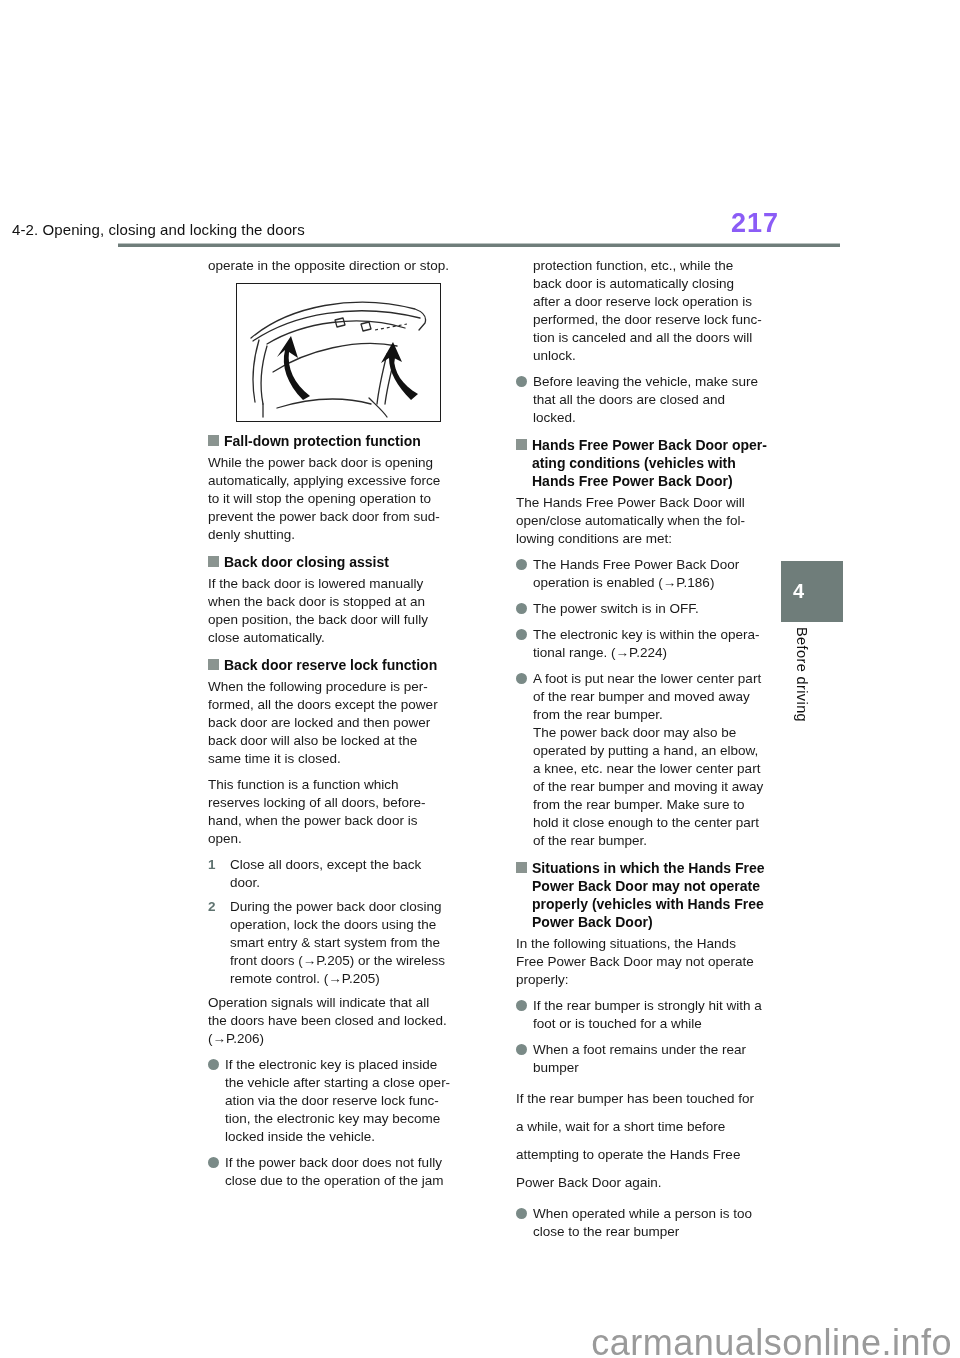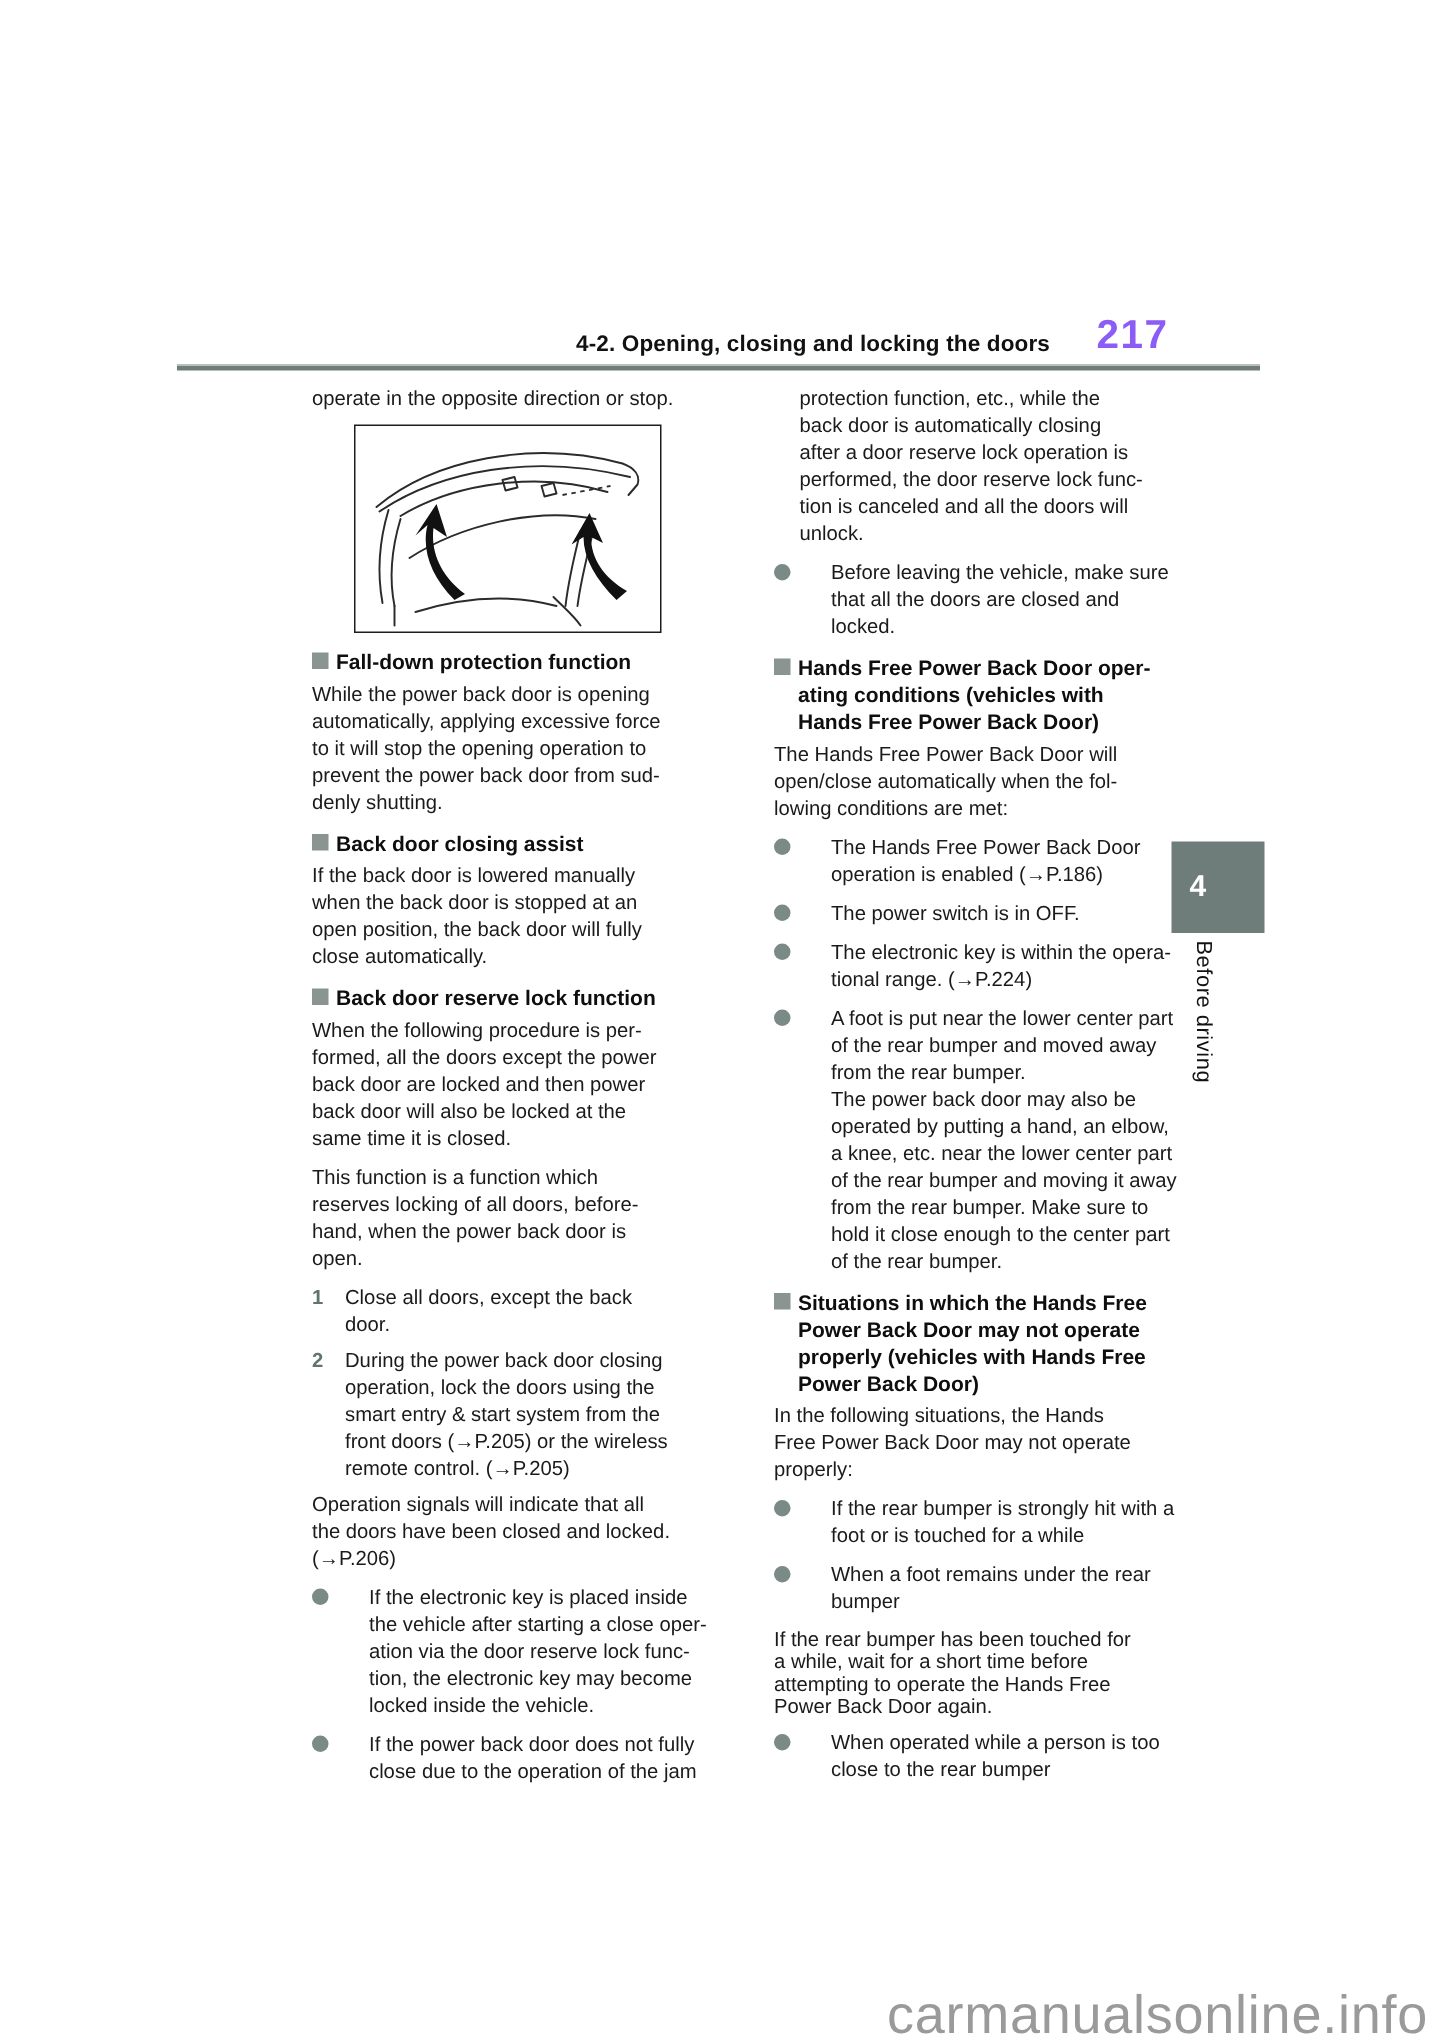--- a/index.html
+++ b/index.html
@@ -2,22 +2,22 @@
 <html><head>
 <meta charset="utf-8">
 <style>
   html,body{margin:0;padding:0;background:#ffffff;}
   .page{
     position:relative;width:960px;height:1358px;background:#ffffff;overflow:hidden;
     font-family:"Liberation Sans","DejaVu Sans",sans-serif;color:#1a1a1a;
   }
   
   .hdr-title{
-    position:absolute;top:221px;left:0;width:700px;text-align:right;
-    font-size:15px;font-weight:bold;color:#111;letter-spacing:0.1px;
+    position:absolute;top:221px;left:0;width:700px;text-align:left;
+    font-size:15px;font-weight:normal;color:#111;letter-spacing:0.1px;padding-left:12px;
   }
   .hdr-page{
     position:absolute;top:208px;left:731px;font-size:27px;font-weight:bold;color:#8b5cf6;
     letter-spacing:1px;
   }
   .hdr-rule{
     position:absolute;top:243px;left:118px;width:722px;height:3px;
     background:#6f7d7a;border-top:1px solid #b9c1bf;
   }
   
@@ -33,23 +33,23 @@
     background:#fff;
   }
   
   .h{display:flex;margin:9px 0 4px 0;}
   .sq{flex:0 0 11px;width:11px;height:11px;background:#8a9490;margin:3px 5px 0 0;}
   .ht{font-size:14px;font-weight:bold;line-height:18px;color:#0e0e0e;}
   
   .step{display:flex;margin:0 0 6px 0;}
   .num{flex:0 0 14px;font-weight:bold;color:#5f7370;margin-right:8px;}
   
-  .bullet{display:flex;margin:0 0 8px 0;gap:21px;}
+  .bullet{display:flex;margin:0 0 8px 0;}
   .dot{flex:0 0 11px;width:11px;height:11px;border-radius:50%;background:#7a8a87;margin:3px 6px 0 0;}
-  .wide-lines{line-height:15px;margin:4px 0 10px 0;}
+  .wide-lines{line-height:28px;margin:4px 0 10px 0;}
   
   .tab{
     position:absolute;left:781px;top:561px;width:62px;height:61px;background:#6f7d7a;
     display:flex;align-items:center;
   }
   .tab-num{color:#ffffff;font-size:20px;font-weight:bold;padding-left:12px;}
   .tab-label{
     position:absolute;left:794px;top:627px;writing-mode:vertical-rl;
     font-size:14.5px;color:#111;letter-spacing:0.4px;
   }

